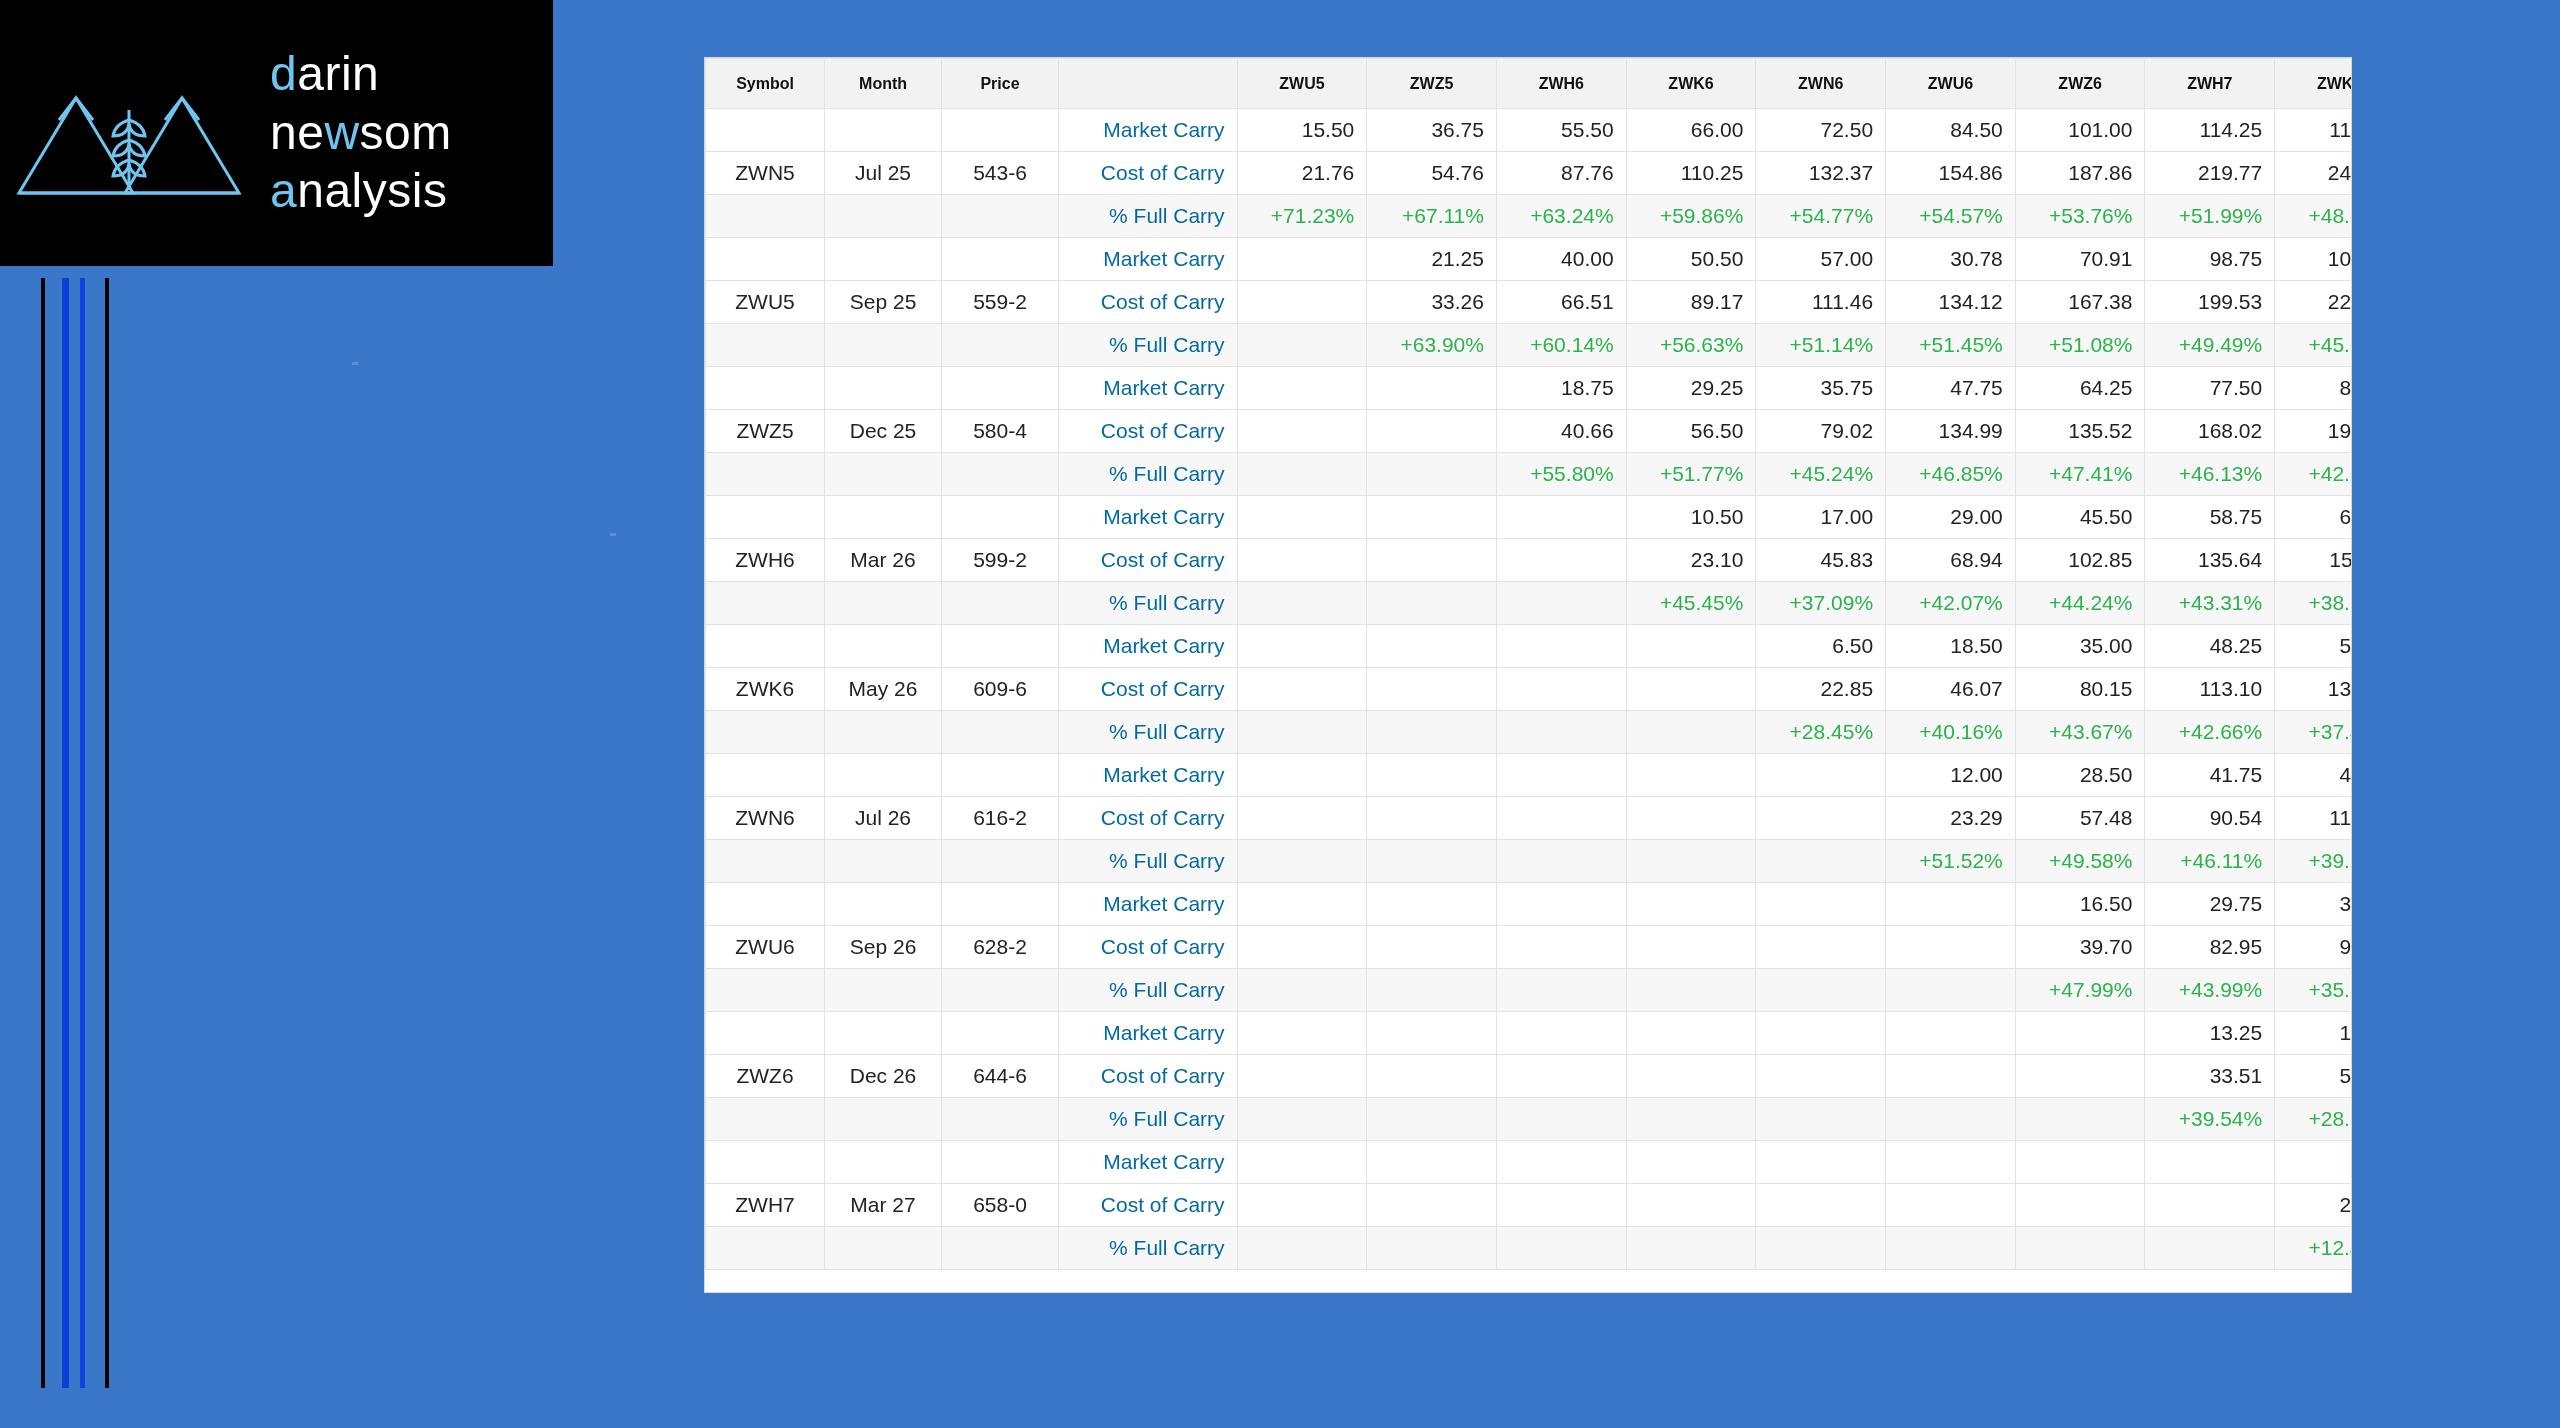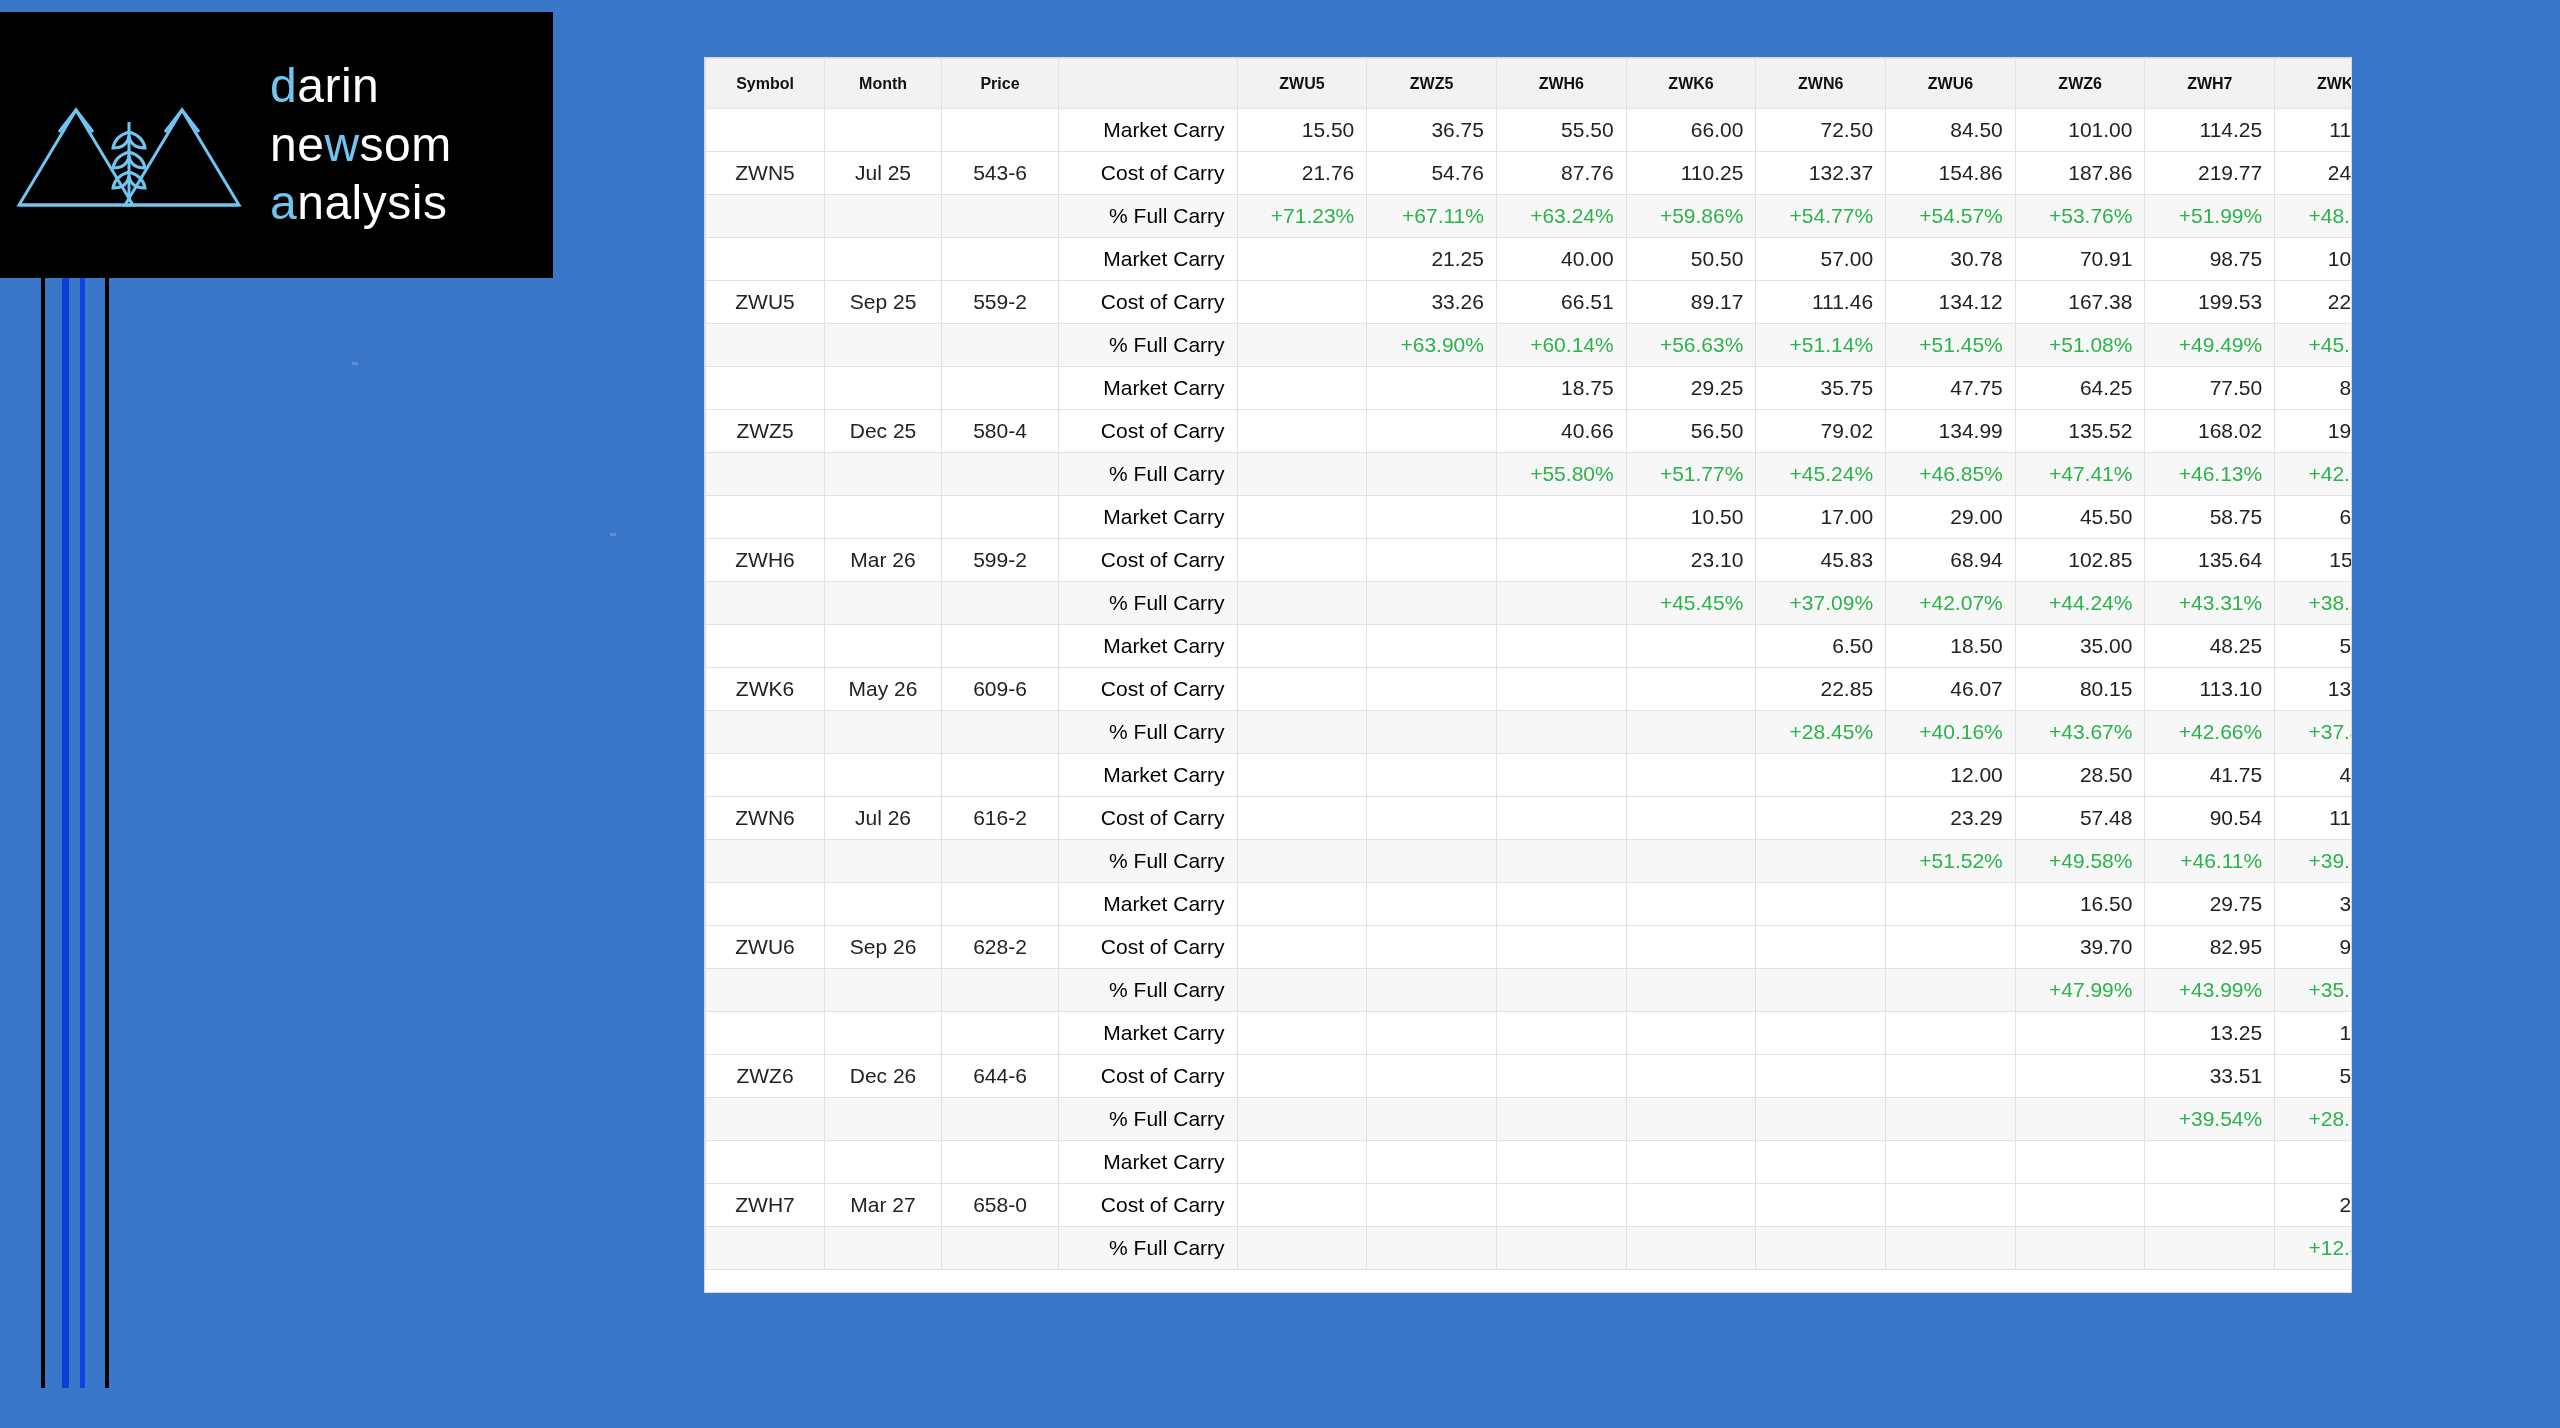--- a/index.html
+++ b/index.html
@@ -16,21 +16,21 @@
     position: relative;
     width: 2560px;
     height: 1428px;
     background: #3a77c9;
   }
 
   
   .logo-panel {
     position: absolute;
     left: 0;
-    top: 12px;
+    top: 0;
     width: 553px;
     height: 266px;
     background: #000000;
     display: flex;
     align-items: center;
     padding-left: 14px;
     box-sizing: border-box;
   }
 
   .logo-mark {
@@ -122,21 +122,21 @@
   td.sym, td.mon, td.prc { text-align: center; }
   td.label { text-align: right; padding-right: 16px; }
   td.val   { text-align: right; }
 
   tr.row-mc td { background: #ffffff; }
   tr.row-cc td { background: #ffffff; }
   tr.row-fc td { background: #f7f7f7; }
   tr.row-fc td.val { color: #2bb34b; }
   tr.row-mc td.label,
   tr.row-cc td.label,
-  tr.row-fc td.label { color: #000000; }
+  tr.row-fc td.label { color: #0369a1; }
 </style>
 </head>
 <body>
 
 <div class="page">
 
   <div class="logo-panel">
     <div class="logo-mark">
       <svg width="230" height="150" viewBox="0 0 230 150" xmlns="http://www.w3.org/2000/svg">
         <g fill="none" stroke="#6fc5ef" stroke-width="3">

